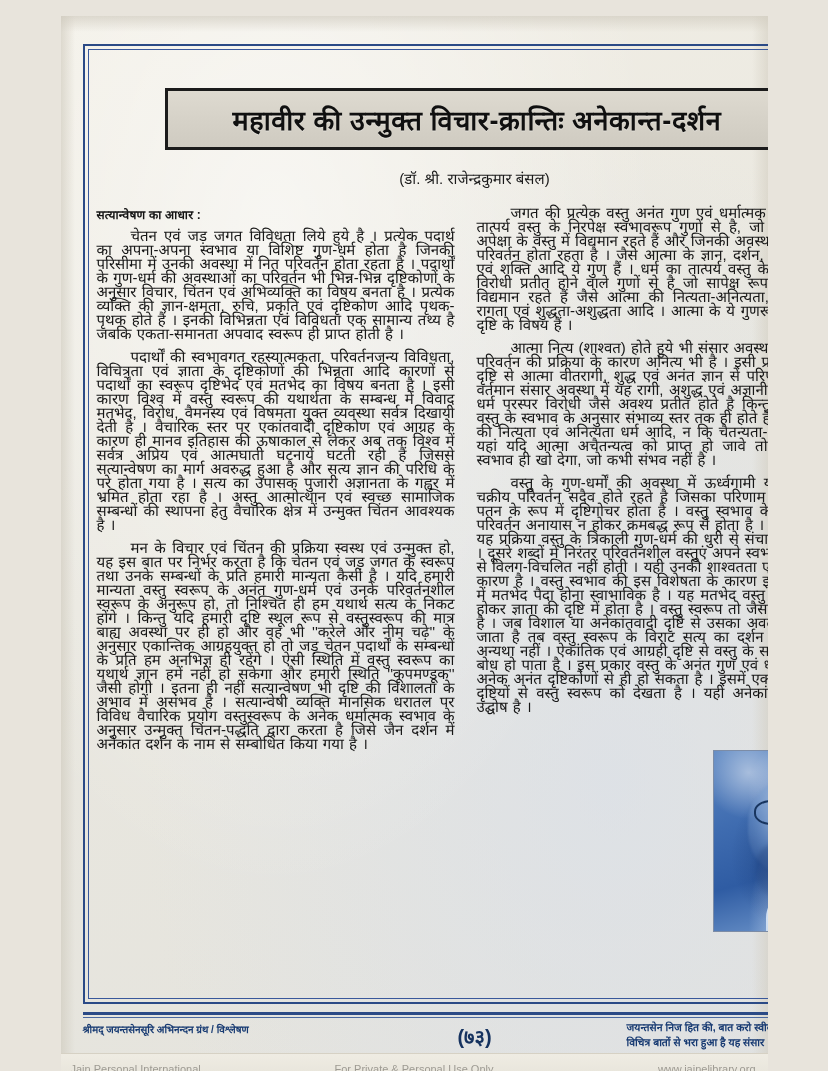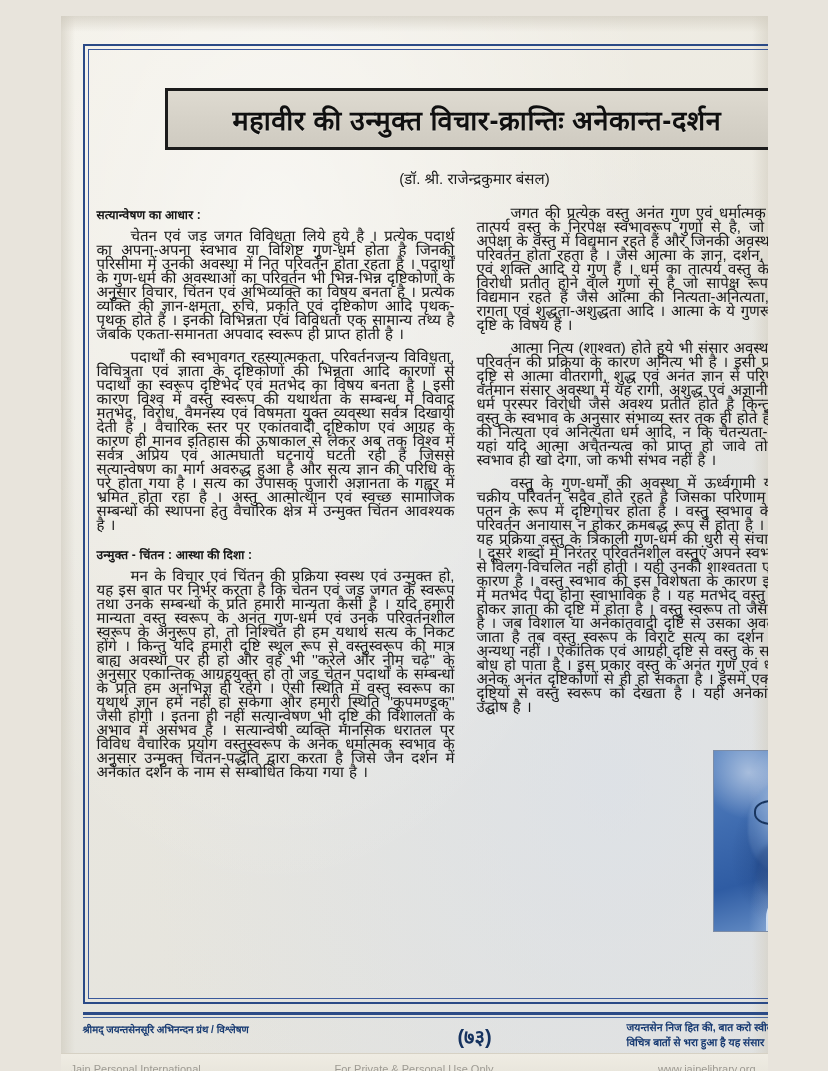--- a/index.html
+++ b/index.html
@@ -330,21 +330,20 @@
     </div>
 
     <div class="author">(डॉ. श्री. राजेन्द्रकुमार बंसल)</div>
 
     <div class="columns">
 
       <div class="col col-left">
         <h2 class="section-head">सत्यान्वेषण का आधार :</h2>
         <p class="body">चेतन एवं जड़ जगत विविधता लिये हुये है । प्रत्येक पदार्थ का अपना-अपना स्वभाव या विशिष्ट गुण-धर्म होता है जिनकी परिसीमा में उनकी अवस्था में नित परिवर्तन होता रहता है । पदार्थों के गुण-धर्म की अवस्थाओं का परिवर्तन भी भिन्न-भिन्न दृष्टिकोणों के अनुसार विचार, चिंतन एवं अभिव्यक्ति का विषय बनता है । प्रत्येक व्यक्ति की ज्ञान-क्षमता, रुचि, प्रकृति एवं दृष्टिकोण आदि पृथक-पृथक होते हैं । इनकी विभिन्नता एवं विविधता एक सामान्य तथ्य है जबकि एकता-समानता अपवाद स्वरूप ही प्राप्त होती है ।</p>
         <p class="body">पदार्थों की स्वभावगत रहस्यात्मकता, परिवर्तनजन्य विविधता, विचित्रता एवं ज्ञाता के दृष्टिकोणों की भिन्नता आदि कारणों से पदार्थों का स्वरूप दृष्टिभेद एवं मतभेद का विषय बनता है । इसी कारण विश्व में वस्तु स्वरूप की यथार्थता के सम्बन्ध में विवाद मतभेद, विरोध, वैमनस्य एवं विषमता युक्त व्यवस्था सर्वत्र दिखायी देती है । वैचारिक स्तर पर एकांतवादी दृष्टिकोण एवं आग्रह के कारण ही मानव इतिहास की ऊषाकाल से लेकर अब तक विश्व में सर्वत्र अप्रिय एवं आत्मघाती घटनायें घटती रही हैं जिससे सत्यान्वेषण का मार्ग अवरुद्ध हुआ है और सत्य ज्ञान की परिधि के परे होता गया है । सत्य का उपासक पुजारी अज्ञानता के गह्वर में भ्रमित होता रहा है । अस्तु आत्मोत्थान एवं स्वच्छ सामाजिक सम्बन्धों की स्थापना हेतु वैचारिक क्षेत्र में उन्मुक्त चिंतन आवश्यक है ।</p>
-        <h2 class="section-head spaced">उन्मुक्त - चिंतन : आस्था की दिशा :</h2>
         <p class="body">मन के विचार एवं चिंतन की प्रक्रिया स्वस्थ एवं उन्मुक्त हो, यह इस बात पर निर्भर करता है कि चेतन एवं जड़ जगत के स्वरूप तथा उनके सम्बन्धों के प्रति हमारी मान्यता कैसी है । यदि हमारी मान्यता वस्तु स्वरूप के अनंत गुण-धर्म एवं उनके परिवर्तनशील स्वरूप के अनुरूप हो, तो निश्चित ही हम यथार्थ सत्य के निकट होंगे । किन्तु यदि हमारी दृष्टि स्थूल रूप से वस्तुस्वरूप की मात्र बाह्य अवस्था पर ही हो और वह भी ''करेले और नीम चढ़े'' के अनुसार एकान्तिक आग्रहयुक्त हो तो जड़ चेतन पदार्थों के सम्बन्धों के प्रति हम अनभिज्ञ ही रहेंगे । ऐसी स्थिति में वस्तु स्वरूप का यथार्थ ज्ञान हमें नहीं हो सकेगा और हमारी स्थिति ''कूपमण्डूक'' जैसी होगी । इतना ही नहीं सत्यान्वेषण भी दृष्टि की विशालता के अभाव में असंभव है । सत्यान्वेषी व्यक्ति मानसिक धरातल पर विविध वैचारिक प्रयोग वस्तुस्वरूप के अनेक धर्मात्मक स्वभाव के अनुसार उन्मुक्त चिंतन-पद्धति द्वारा करता है जिसे जैन दर्शन में अनेकांत दर्शन के नाम से सम्बोधित किया गया है ।</p>
       </div>
 
       <div class="col col-right">
         <p class="body">जगत की प्रत्येक वस्तु अनंत गुण एवं धर्मात्मक है । गुण से तात्पर्य वस्तु के निरपेक्ष स्वभावरूप गुणों से है, जो बिना किसी अपेक्षा के वस्तु में विद्यमान रहते हैं और जिनकी अवस्थाओं में सदैव परिवर्तन होता रहता है । जैसे आत्मा के ज्ञान, दर्शन, आनंद, सुख एवं शक्ति आदि ये गुण हैं । धर्म का तात्पर्य वस्तु के उन परस्पर विरोधी प्रतीत होने वाले गुणों से है जो सापेक्ष रूप से वस्तु में विद्यमान रहते हैं जैसे आत्मा की नित्यता-अनित्यता, वीतरागता-रागता एवं शुद्धता-अशुद्धता आदि । आत्मा के ये गुणरूप सापेक्षिक दृष्टि के विषय हैं ।</p>
         <p class="body">आत्मा नित्य (शाश्वत) होते हुये भी संसार अवस्था में देहाश्रित परिवर्तन की प्रक्रिया के कारण अनित्य भी है । इसी प्रकार स्वभाव दृष्टि से आत्मा वीतरागी, शुद्ध एवं अनंत ज्ञान से परिपूर्ण है किन्तु वर्तमान संसार अवस्था में यह रागी, अशुद्ध एवं अज्ञानी भी है । यह धर्म परस्पर विरोधी जैसे अवश्य प्रतीत होते है किन्तु यह विरोध वस्तु के स्वभाव के अनुसार संभाव्य स्तर तक ही होते हैं जैसे आत्मा की नित्यता एवं अनित्यता धर्म आदि, न कि चैतन्यता-अचैतन्यता । यहां यदि आत्मा अचैतन्यत्व को प्राप्त हो जावे तो वह अपना स्वभाव ही खो देगा, जो कभी संभव नहीं है ।</p>
         <p class="body">वस्तु के गुण-धर्मों की अवस्था में ऊर्ध्वगामी या अधोगामी चक्रीय परिवर्तन सदैव होते रहते है जिसका परिणाम विकास एवं पतन के रूप में दृष्टिगोचर होता है । वस्तु स्वभाव के कारण यह परिवर्तन अनायास न होकर क्रमबद्ध रूप से होता है । परिवर्तन की यह प्रक्रिया वस्तु के त्रिकाली गुण-धर्म की धुरी से संचालित होती है । दूसरे शब्दों में निरंतर परिवर्तनशील वस्तुएं अपने स्वभाव एवं सत्ता से विलग-विचलित नहीं होती । यही उनकी शाश्वतता एवं ध्रुवत्व का कारण है । वस्तु स्वभाव की इस विशेषता के कारण इसके सम्बन्ध में मतभेद पैदा होना स्वाभाविक है । यह मतभेद वस्तु स्वरूप में न होकर ज्ञाता की दृष्टि में होता है । वस्तु स्वरूप तो जैसा है, वैसा ही है । जब विशाल या अनेकांतवादी दृष्टि से उसका अवलोकन किया जाता है तब वस्तु स्वरूप के विराट सत्य का दर्शन हो जाता है अन्यथा नहीं । ऐकांतिक एवं आग्रही दृष्टि से वस्तु के सत्यांश का ही बोध हो पाता है । इस प्रकार वस्तु के अनंत गुण एवं धर्मों का बोध अनेक अनंत दृष्टिकोणों से ही हो सकता है । इसमें एक दृष्टा अनेक दृष्टियों से वस्तु स्वरूप को देखता है । यही अनेकांत दर्शन का उद्घोष है ।</p>
       </div>
 
     </div>

